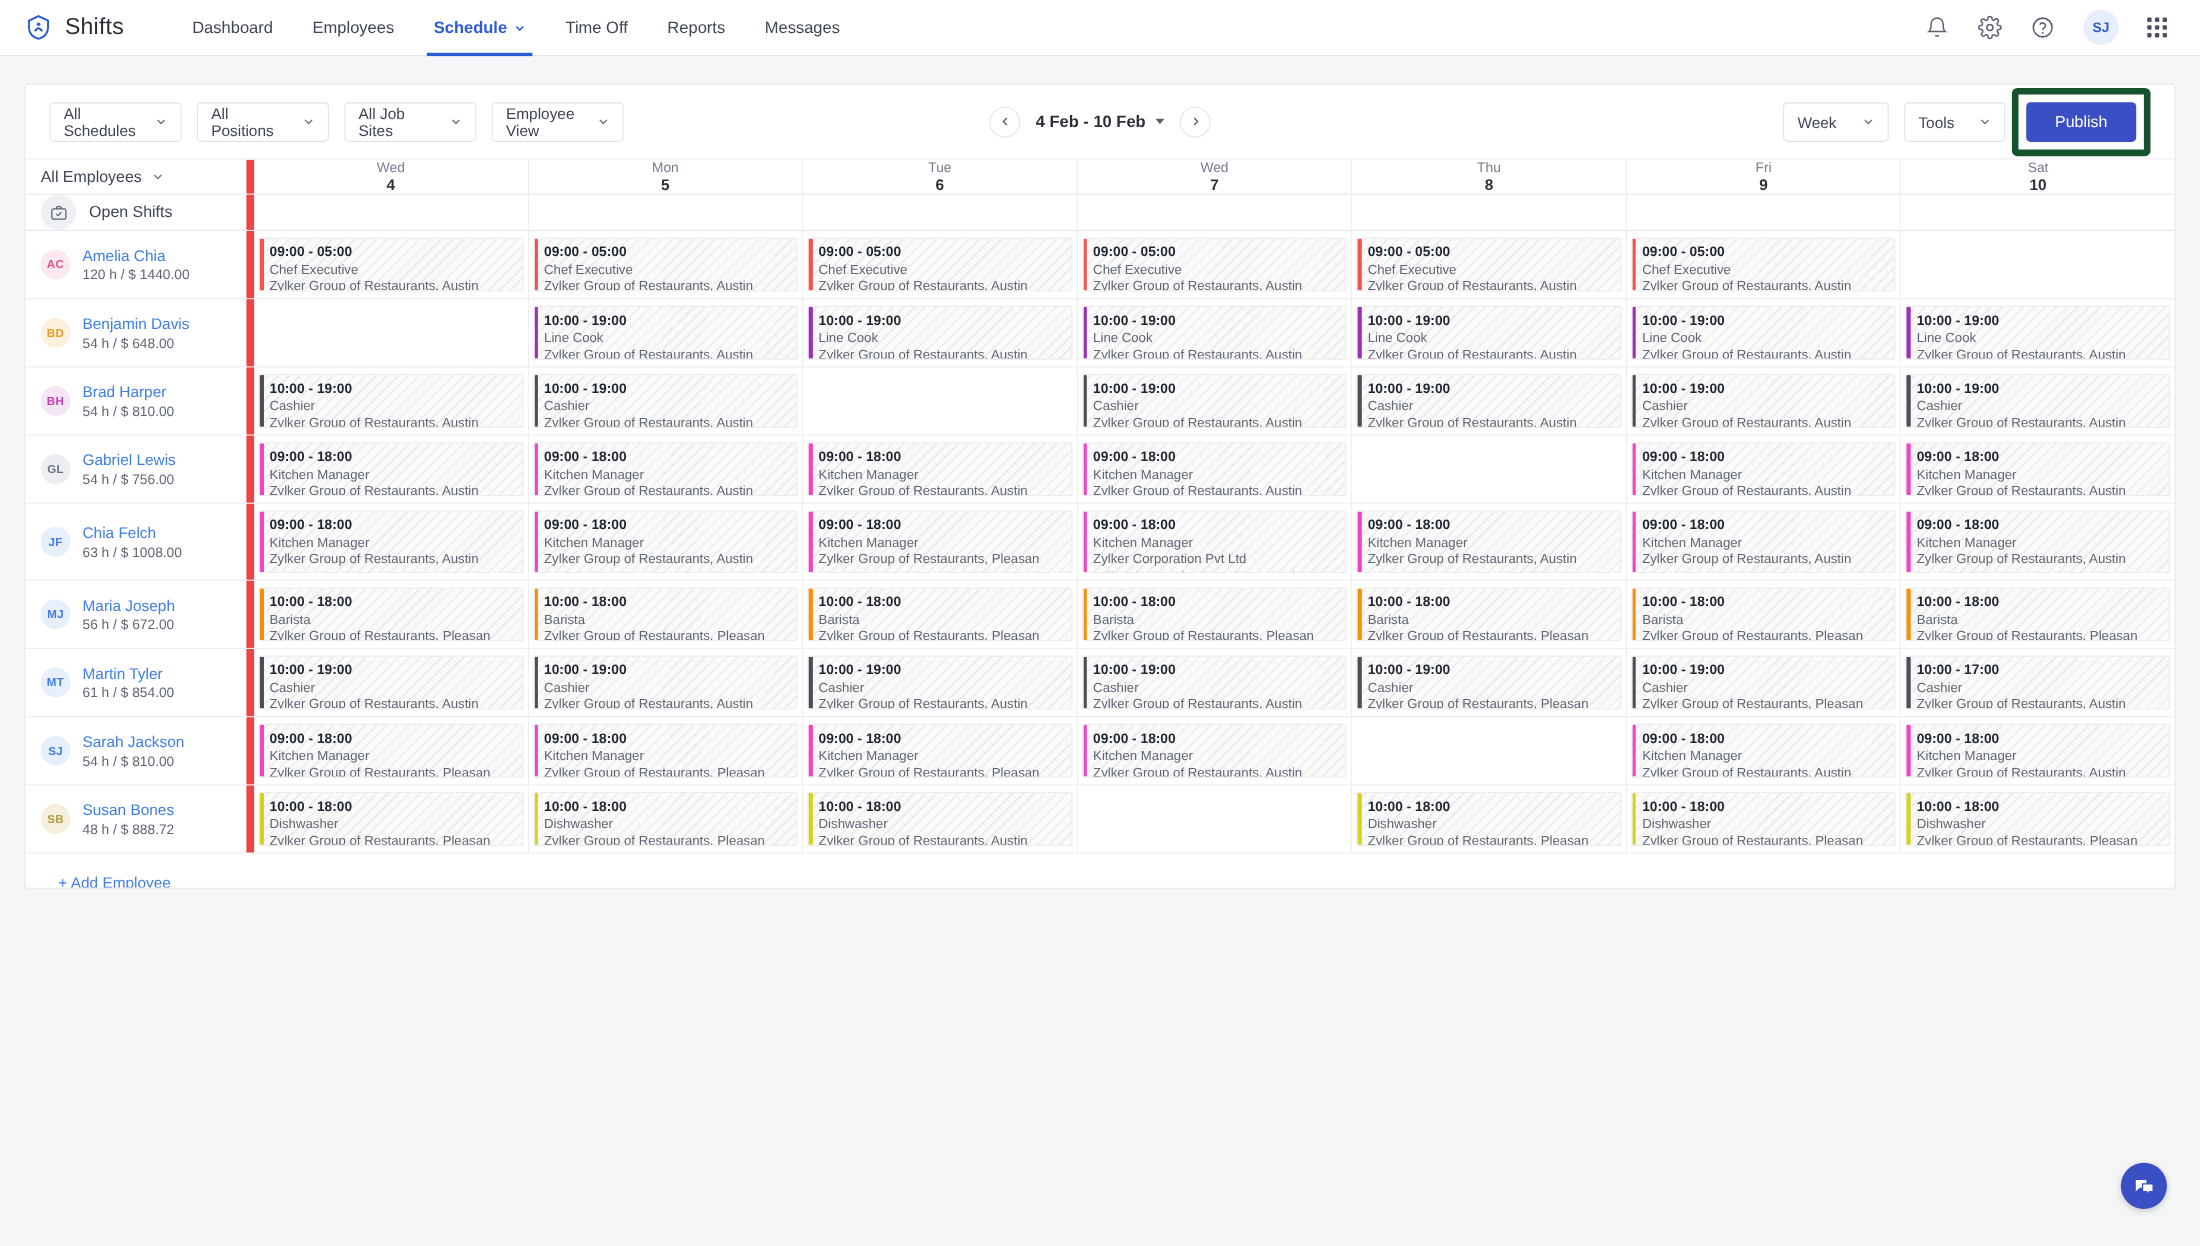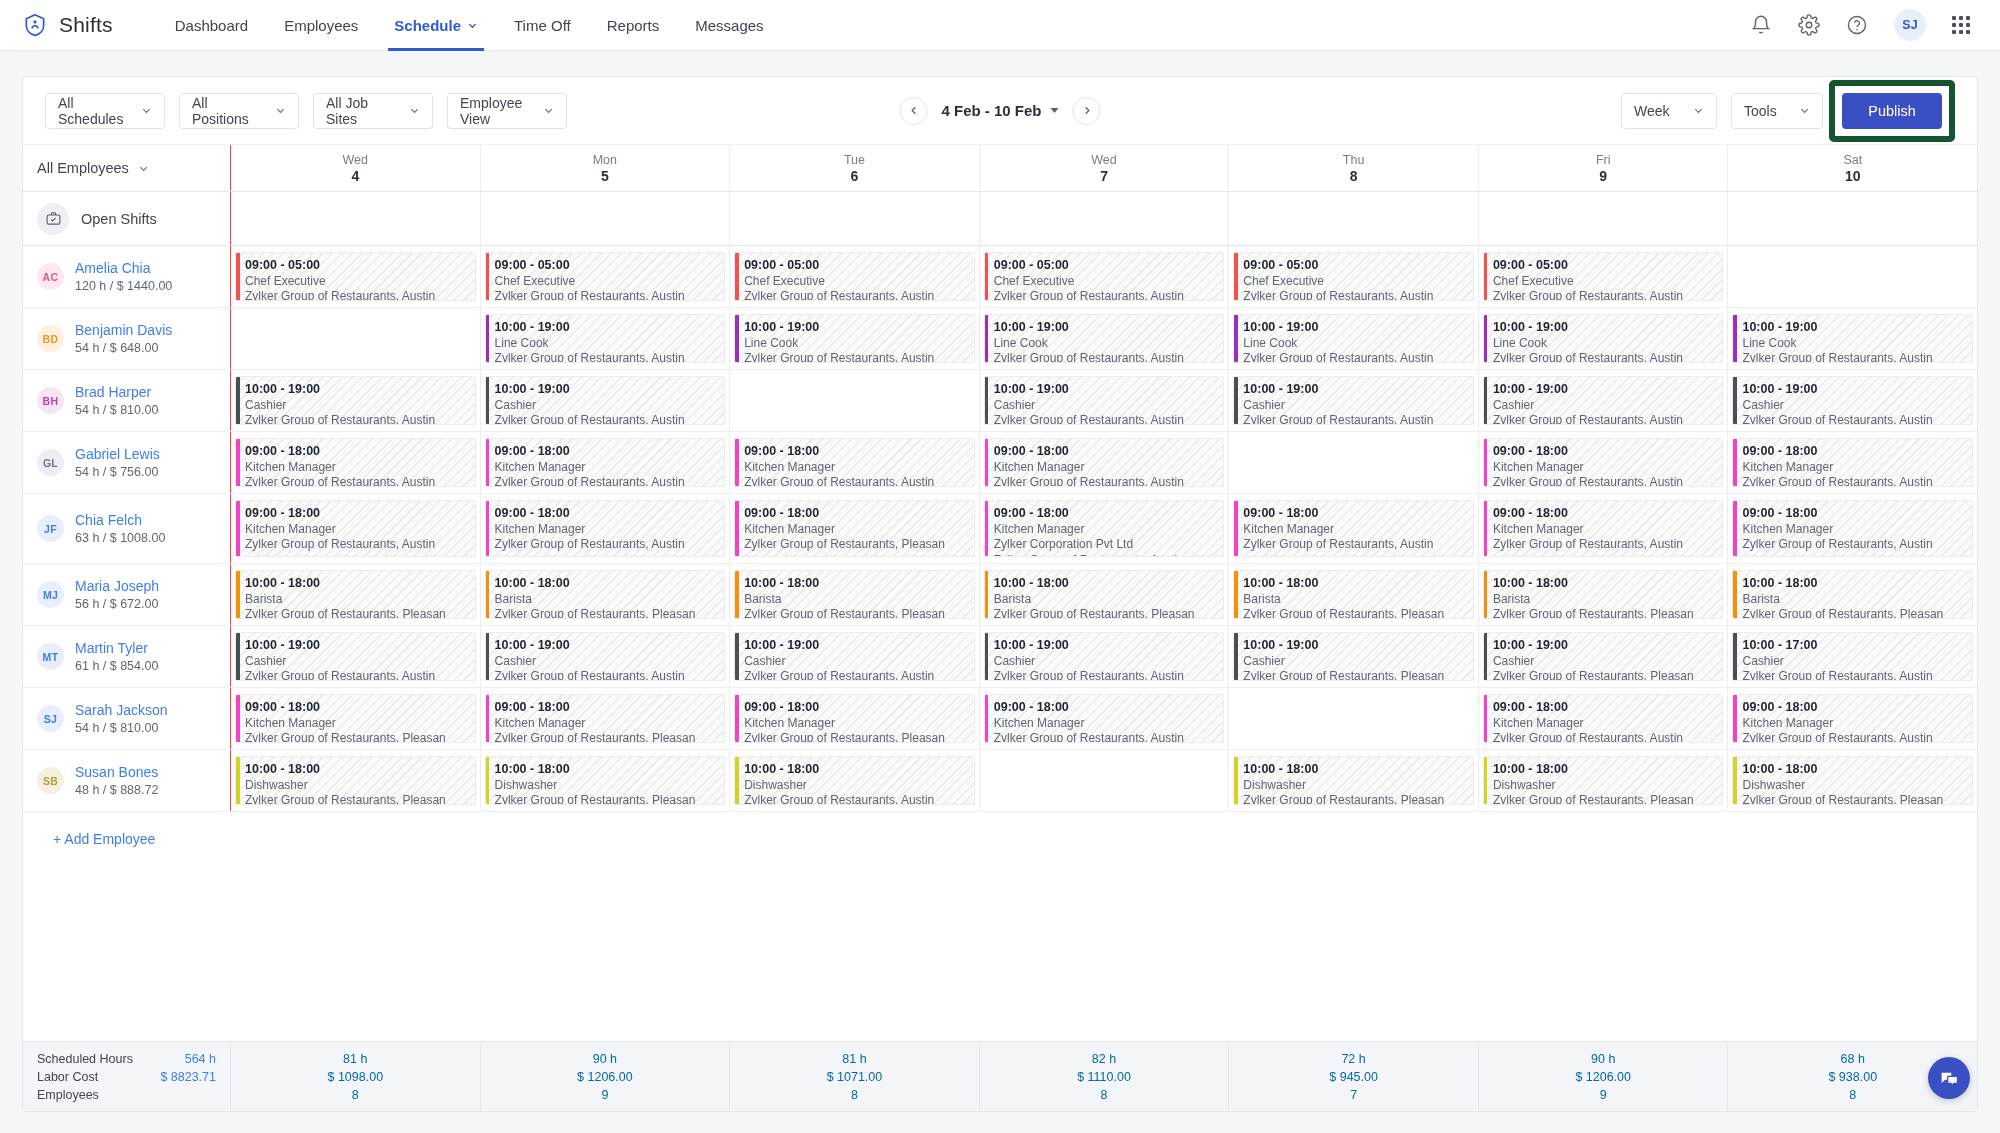--- a/index.html
+++ b/index.html
@@ -36,21 +36,21 @@
     color: #2b5bd7; font-size: 12.5px; font-weight: bold;
     display: flex; align-items: center; justify-content: center; cursor: pointer;
   }
   .grid-icon { display: grid; grid-template-columns: repeat(3,4px); gap: 3px; cursor: pointer; }
   .grid-icon i { width: 4px; height: 4px; background: #4a5060; border-radius: 1px; display: block; }
 
   
   .page { background: #f5f6f8; padding: 25px 22px 0 22px; height: 1082px; }
   .card {
     background: #fff; border: 1px solid #e3e6eb; border-radius: 4px;
-    height: 1036px; display: flex; flex-direction: column; overflow: hidden;
+    height: 732px; display: flex; flex-direction: column; overflow: hidden;
   }
 
   
   .toolbar {
     height: 68px; display: flex; align-items: center; padding: 0 22px;
     border-bottom: 1px solid #edeff2; flex: 0 0 auto;
   }
   .sel {
     height: 36px; min-width: 120px; border: 1px solid #dfe3e9; border-radius: 4px;
     display: flex; align-items: center; justify-content: space-between;
@@ -70,21 +70,21 @@
   .toolbar-right { margin-left: auto; display: flex; align-items: center; }
   .publish-wrap { border: 6px solid #14532d; border-radius: 5px; padding: 7px; margin-left: 6px; }
   .publish {
     background: #3b4fc4; color: #fff; font-size: 14.5px; border: none; border-radius: 4px;
     height: 36px; width: 100px; cursor: pointer; font-family: inherit;
   }
 
   
   .grid-wrap { flex: 1 1 auto; display: flex; flex-direction: column; overflow: hidden; }
   .row { display: flex; }
-  .col-emp { width: 208px; flex: 0 0 208px; border-right: 1px solid #ef4444; }
+  .col-emp { width: 208px; flex: 0 0 208px; border-right: 7px solid #ef4444; }
   .col-day { flex: 1 1 0; min-width: 0; border-right: 1px solid #eceef1; }
   .col-day:last-child { border-right: none; }
 
   .hdr-row { border-bottom: 1px solid #e3e6eb; height: 47px; }
   .hdr-emp {
     display: flex; align-items: center; padding-left: 14px; font-size: 14.5px;
     color: #3f4554; gap: 9px; cursor: pointer; height: 100%;
   }
   .hdr-day {
     display: flex; flex-direction: column; align-items: center; justify-content: center;

